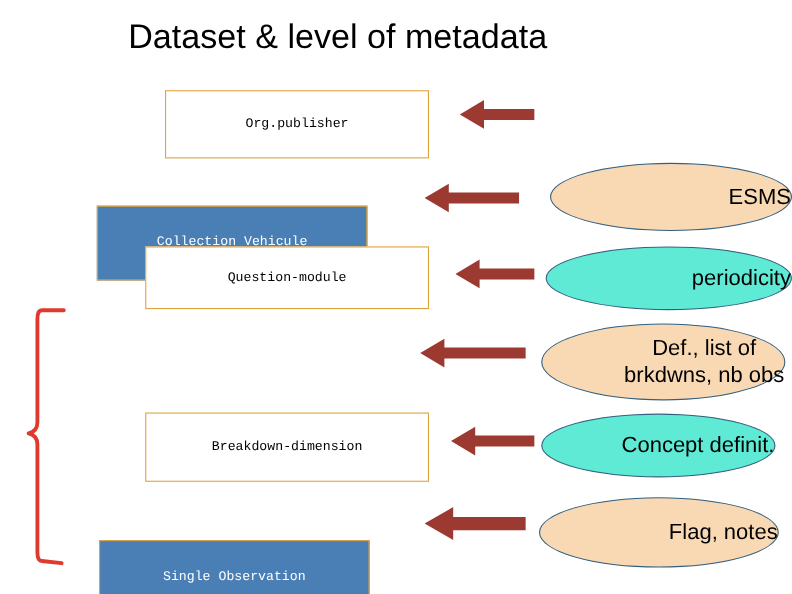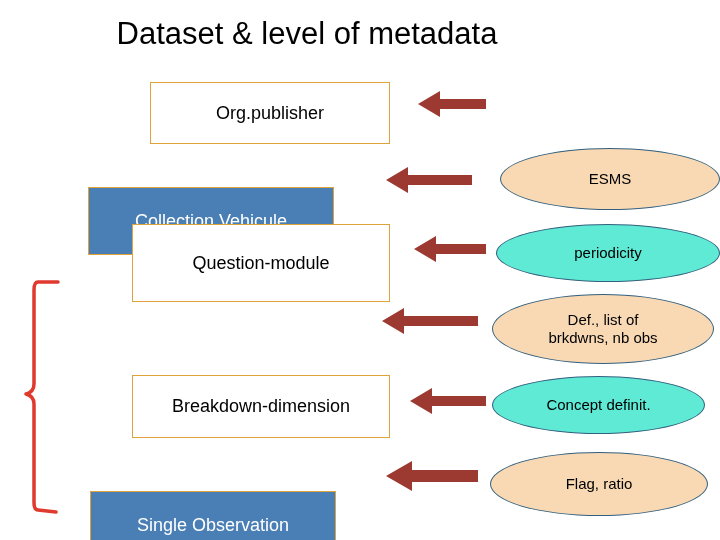--- a/index.html
+++ b/index.html
@@ -30,46 +30,47 @@
   }
 
   
   .box {
     position: absolute;
     box-sizing: border-box;
     display: flex;
     align-items: center;
     justify-content: center;
     text-align: center;
-    font-size: 18px;
+    font-size: 12px;
     line-height: 1.15;
+    font-family: Liberation Mono, monospace;
   }
   .box-white {
     background: #ffffff;
     border: 1.5px solid #e0a33c;
     color: #000000;
   }
   .box-blue {
     background: #4a7fb5;
     border: 1.5px solid #e0a33c;
     color: #ffffff;
     margin-top: 41px;
   }
 
   
   .ellipse {
     position: absolute;
     box-sizing: border-box;
     display: flex;
     align-items: center;
-    justify-content: center;
+    justify-content: flex-end;
     text-align: center;
     border-radius: 50%;
     border: 1.5px solid #34607f;
-    font-size: 15px;
+    font-size: 20px;
     line-height: 1.2;
     color: #000000;
   }
   .ellipse-dark {
     background: #f8d9b4;
   }
   .ellipse-light {
     background: #5eead4;
   }
 
@@ -101,21 +102,21 @@
   <div class="title">Dataset &amp; level of metadata</div>
 
   <div class="box box-white" style="left:150px; top:82px; width:240px; height:62px;">
     <span>Org.publisher</span>
   </div>
 
   <div class="box box-blue" style="left:88px; top:146px; width:246px; height:68px;">
     <span>Collection Vehicule</span>
   </div>
 
-  <div class="box box-white" style="left:132px; top:224px; width:258px; height:78px;">
+  <div class="box box-white" style="left:132px; top:224px; width:258px; height:57px;">
     <span>Question-module</span>
   </div>
 
 
   <div class="box box-white" style="left:132px; top:375px; width:258px; height:63px;text-align:center;">
     <span>Breakdown-dimension</span>
   </div>
 
   <div class="box box-blue" style="left:90px; top:450px; width:246px; height:68px;">
     <span>Single Observation</span>
@@ -134,21 +135,21 @@
   </div>
 
   <div class="ellipse ellipse-dark" style="left:492px; top:294px; width:222px; height:70px;">
     <span>
       <span>Def., list of</span><br>
       <span>brkdwns, nb obs</span>
     </span>
   </div>
 
   <div class="ellipse ellipse-dark" style="left:490px; top:452px; width:218px; height:64px;">
-    <span>Flag, ratio</span>
+    <span>Flag, notes</span>
   </div>
 
   <div class="arrow" style="left:418px; top:88px;">
     <svg width="68" height="32" viewBox="0 0 68 32">
       <polygon points="0,16 22,3 22,11 68,11 68,21 22,21 22,29" fill="#9c3a31"></polygon>
     </svg>
   </div>
 
   <div class="arrow" style="left:386px; top:164px;">
     <svg width="86" height="32" viewBox="0 0 86 32">

